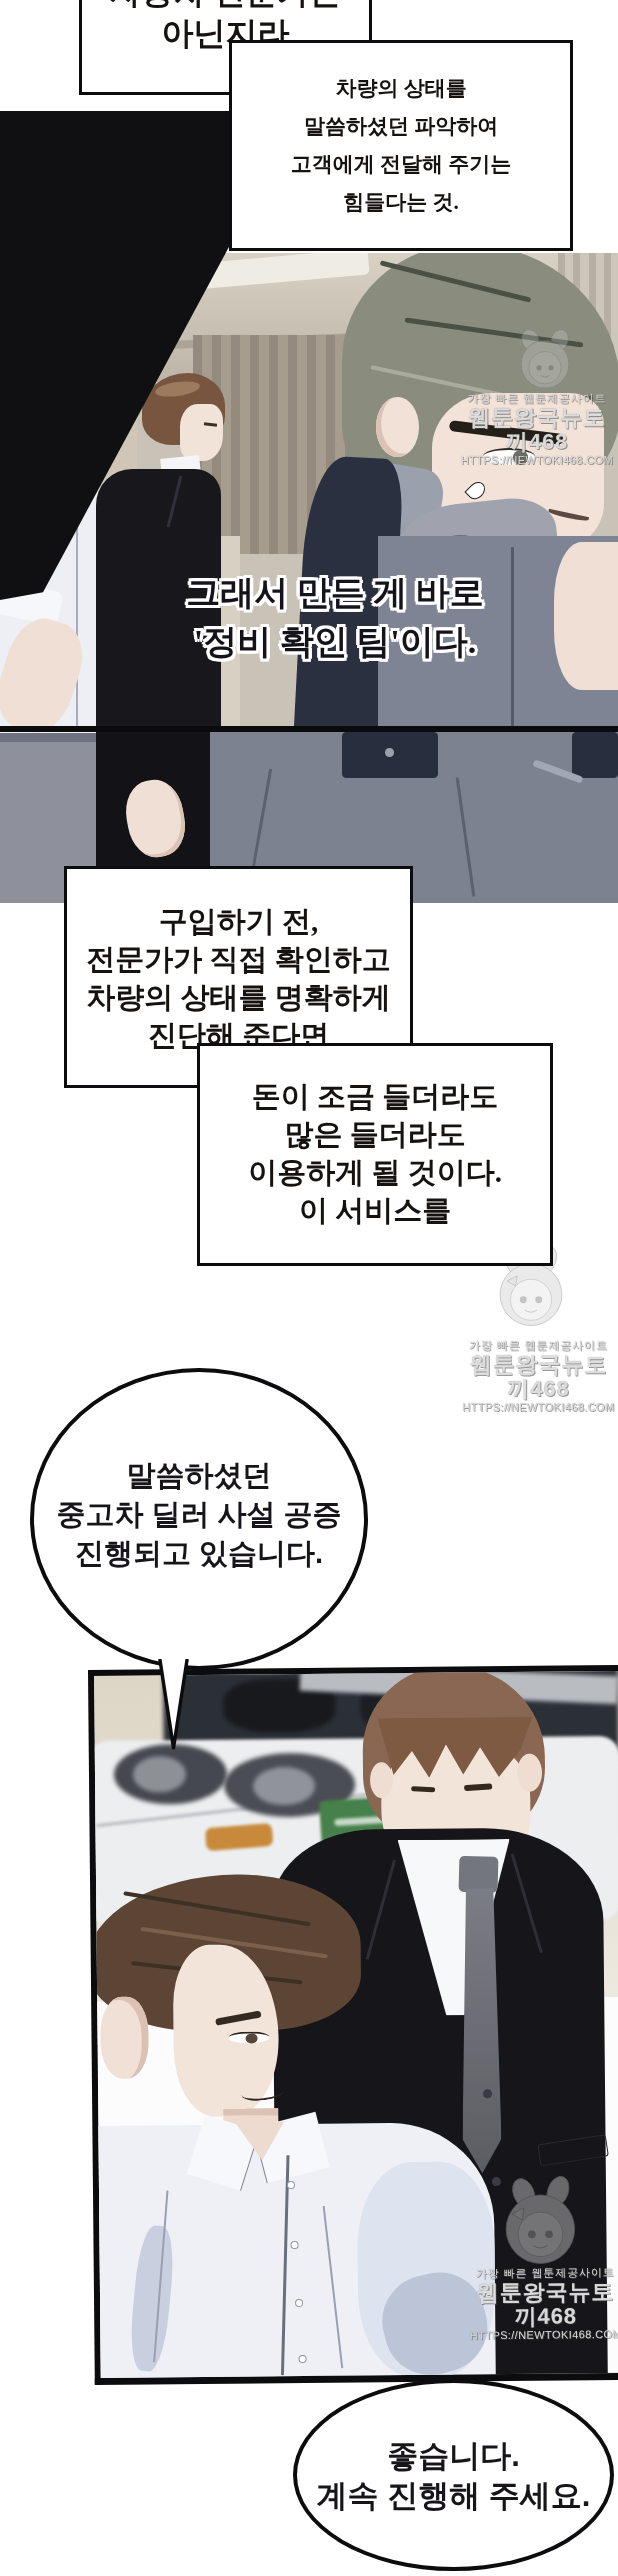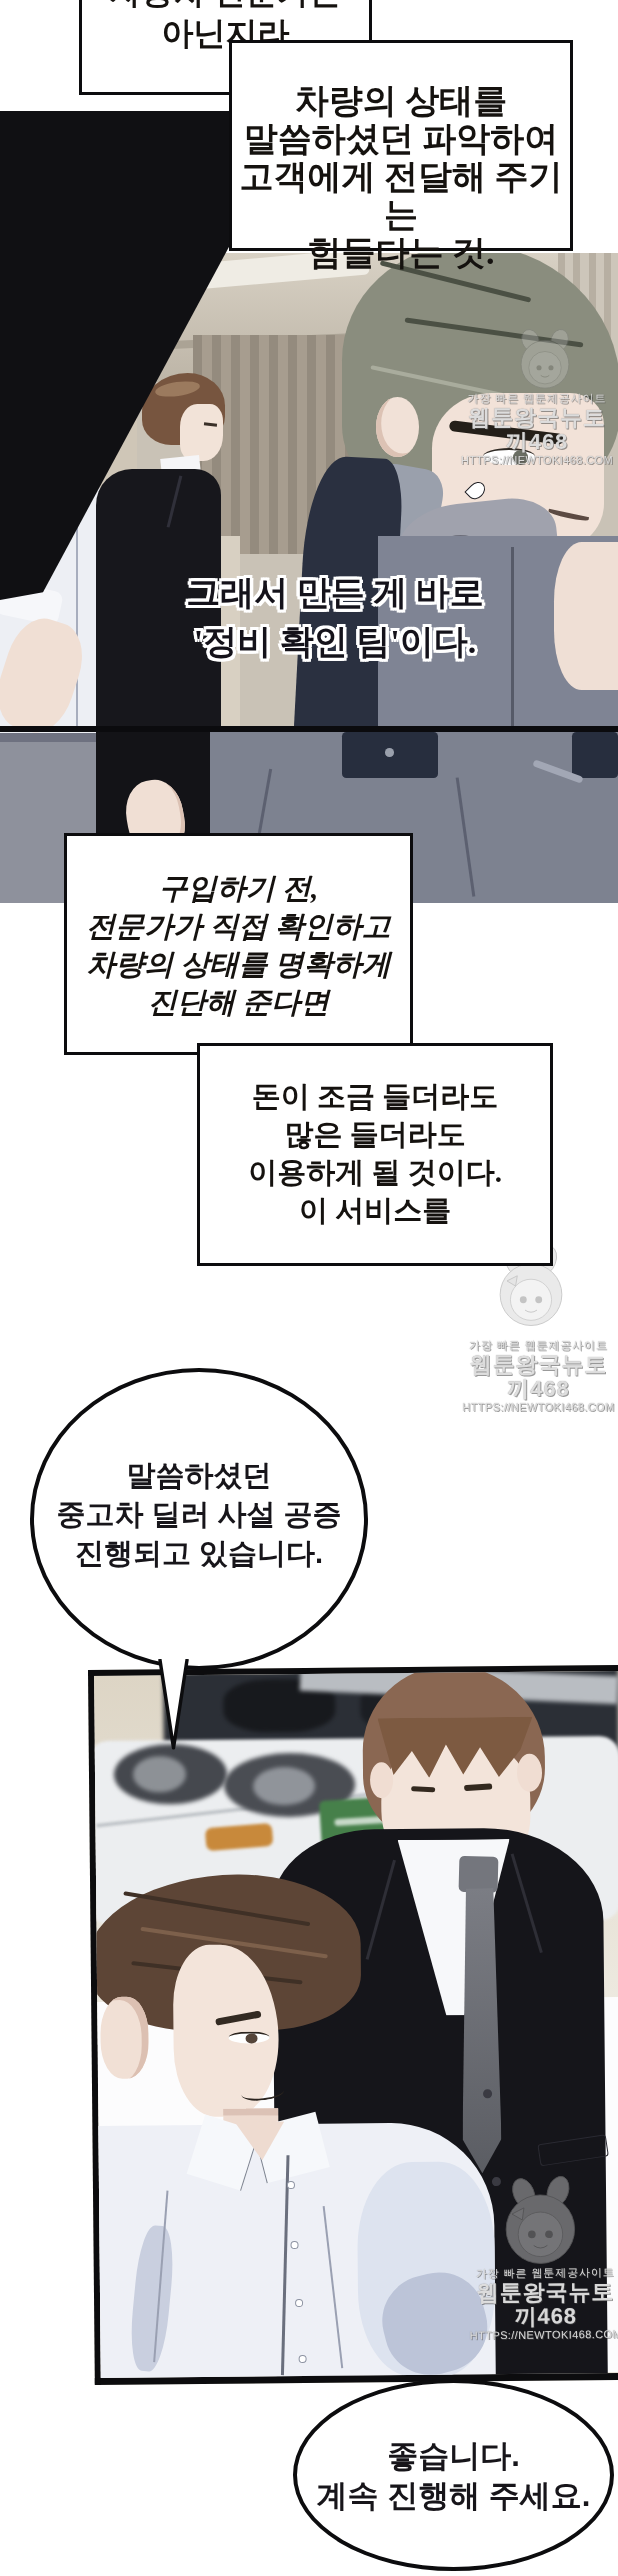--- a/index.html
+++ b/index.html
@@ -19,22 +19,22 @@
   .wedge{left:0;top:111px;width:230px;height:489px;background:#101013;z-index:3;
          clip-path:polygon(0 0,100% 0,100% 27.4%,18.7% 98.4%,0 100%);}
 
   
   .nbox{background:#ffffff;border:3.4px solid #0c0c0e;z-index:6;}
   .nbox-text{width:100%;text-align:center;font-family:"Liberation Serif",serif;
              font-weight:700;color:#15120f;}
   .box1{left:79px;top:-34px;width:293px;height:129px;}
   .box1 .nbox-text{padding-top:3.4px;font-size:32px;line-height:41px;}
   .box2{left:229px;top:40px;width:344px;height:211px;}
-  .box2 .nbox-text{padding-top:39px;font-size:34px;line-height:38px;}
-  .box3{left:64px;top:833px;width:349px;height:222px;font-style:italic;}
+  .box2 .nbox-text{padding-top:26px;font-size:21px;line-height:38px;}
+  .box3{left:64px;top:866px;width:349px;height:222px;}
   .box3 .nbox-text{padding-top:33px;font-size:29px;line-height:38px;}
   .box4{left:197px;top:1043px;width:356px;height:223px;}
   .box4 .nbox-text{padding-top:31px;font-size:29px;line-height:38px;}
 
   
   .bubble{background:#fff;border:4.3px solid #0c0c0e;border-radius:50%;z-index:6;}
   .bubble1{left:30px;top:1368px;width:338px;height:302px;}
   .bubble1 .btext{padding-top:84px;}
   .bubble2{left:293px;top:2379px;width:321px;height:192px;}
   .bubble2 .btext{padding-top:53px;}

